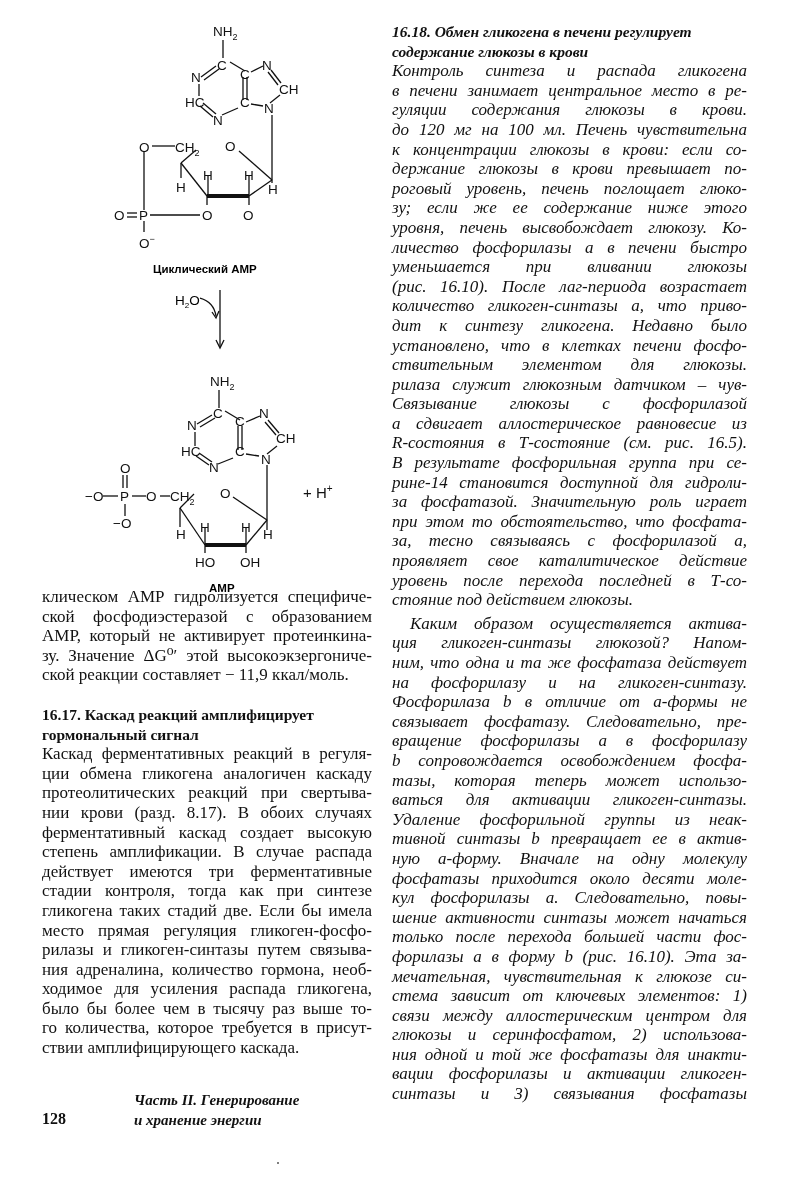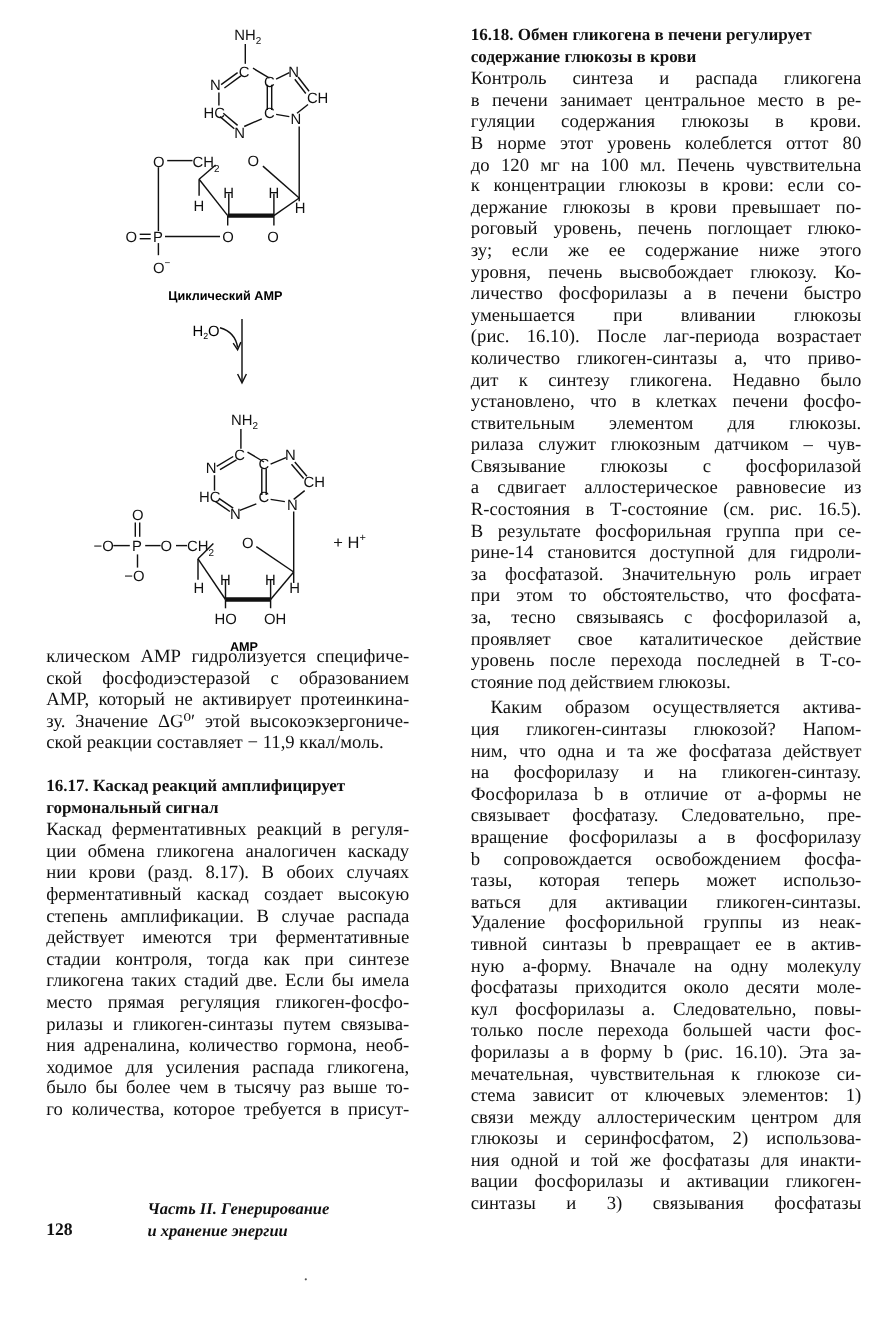--- a/index.html
+++ b/index.html
@@ -1,20 +1,20 @@
 <!DOCTYPE html>
 <html><head>
 <meta charset="utf-8">
 <style>
   html, body { margin:0; padding:0; background:#ffffff; }
   body { width:802px; height:1200px; position:relative; overflow:hidden;
          font-family:"Liberation Serif", "DejaVu Serif", serif; color:#111; }
   .col { position:absolute; }
   .left { left:42px; width:330px; }
-  .right { left:428px; width:355px; }
+  .right { left:392px; width:355px;font-style:italic; }
   .line { display:block; height:19.6px; line-height:19.6px; font-size:17px;
           white-space:nowrap; text-align:justify; text-align-last:justify; }
   .line.last { text-align-last:left; }
   .line.indent { padding-left:18px; }
   .h { font-weight:bold; font-size:15.5px; height:19.6px; line-height:19.6px; white-space:nowrap; display:block; }
   .diagram { position:absolute; left:0; top:0; }
   .footer-num { position:absolute; left:42px; top:1110px; font-weight:bold; font-size:16px; }
   .footer-title { position:absolute; left:134px; top:1090px; font-weight:bold; font-size:15px; line-height:20px;font-style:italic; }
   .chem { font-family:"Liberation Sans", "DejaVu Sans", sans-serif; font-size:13.5px; }
   .chemlabel { font-family:"Liberation Sans", "DejaVu Sans", sans-serif; font-weight:bold; font-size:11.5px; }
@@ -169,43 +169,44 @@
     <span class="line">АМР, который не активирует протеинкина-</span>
     <span class="line">зу. Значение ΔG⁰′ этой высокоэкзергониче-</span>
     <span class="line last">ской реакции составляет  − 11,9 ккал/моль.</span>
   </div>
   <div style="height:20px"></div>
   <div>
     <span class="h">16.17. Каскад реакций амплифицирует</span>
     <span class="h">гормональный сигнал</span>
     <span class="line">Каскад ферментативных реакций в регуля-</span>
     <span class="line">ции обмена гликогена аналогичен каскаду</span>
+    <span class="line">протеолитических реакций при свертыва-</span>
     <span class="line">нии крови (разд. 8.17). В обоих случаях</span>
     <span class="line">ферментативный каскад создает высокую</span>
     <span class="line">степень амплификации. В случае распада</span>
     <span class="line">действует имеются три ферментативные</span>
     <span class="line">стадии контроля, тогда как при синтезе</span>
     <span class="line">гликогена таких стадий две. Если бы имела</span>
     <span class="line">место прямая регуляция гликоген-фосфо-</span>
     <span class="line">рилазы и гликоген-синтазы путем связыва-</span>
     <span class="line">ния адреналина, количество гормона, необ-</span>
     <span class="line">ходимое для усиления распада гликогена,</span>
     <span class="line">было бы более чем в тысячу раз выше то-</span>
     <span class="line">го количества, которое требуется в присут-</span>
+    <span class="line last">ствии амплифицирующего каскада.</span>
   </div>
 </div>
 
 <div class="col right" style="top:22px;">
   <span class="h">16.18. Обмен гликогена в печени регулирует</span>
   <span class="h">содержание глюкозы в крови</span>
   <div>
     <span class="line">Контроль синтеза и распада гликогена</span>
     <span class="line">в печени занимает центральное место в ре-</span>
     <span class="line">гуляции содержания глюкозы в крови.</span>
-    <span class="line">В норме этот уровень колеблется оттот 80</span>
     <span class="line">до 120 мг на 100 мл. Печень чувствительна</span>
     <span class="line">к концентрации глюкозы в крови: если со-</span>
     <span class="line">держание глюкозы в крови превышает по-</span>
     <span class="line">роговый уровень, печень поглощает глюко-</span>
     <span class="line">зу; если же ее содержание ниже этого</span>
     <span class="line">уровня, печень высвобождает глюкозу. Ко-</span>
     <span class="line">личество фосфорилазы a в печени быстро</span>
     <span class="line">уменьшается при вливании глюкозы</span>
     <span class="line">(рис. 16.10). После лаг-периода возрастает</span>
     <span class="line">количество гликоген-синтазы a, что приво-</span>
@@ -234,20 +235,21 @@
     <span class="line">связывает фосфатазу. Следовательно, пре-</span>
     <span class="line">вращение фосфорилазы a в фосфорилазу</span>
     <span class="line">b сопровождается освобождением фосфа-</span>
     <span class="line">тазы, которая теперь может использо-</span>
     <span class="line">ваться для активации гликоген-синтазы.</span>
     <span class="line">Удаление фосфорильной группы из неак-</span>
     <span class="line">тивной синтазы b превращает ее в актив-</span>
     <span class="line">ную a-форму. Вначале на одну молекулу</span>
     <span class="line">фосфатазы приходится около десяти моле-</span>
     <span class="line">кул фосфорилазы a. Следовательно, повы-</span>
+    <span class="line">шение активности синтазы может начаться</span>
     <span class="line">только после перехода большей части фос-</span>
     <span class="line">форилазы a в форму b (рис. 16.10). Эта за-</span>
     <span class="line">мечательная, чувствительная к глюкозе си-</span>
     <span class="line">стема зависит от ключевых элементов: 1)</span>
     <span class="line">связи между аллостерическим центром для</span>
     <span class="line">глюкозы и серинфосфатом, 2) использова-</span>
     <span class="line">ния одной и той же фосфатазы для инакти-</span>
     <span class="line">вации фосфорилазы и активации гликоген-</span>
     <span class="line">синтазы и 3) связывания фосфатазы</span>
   </div>

